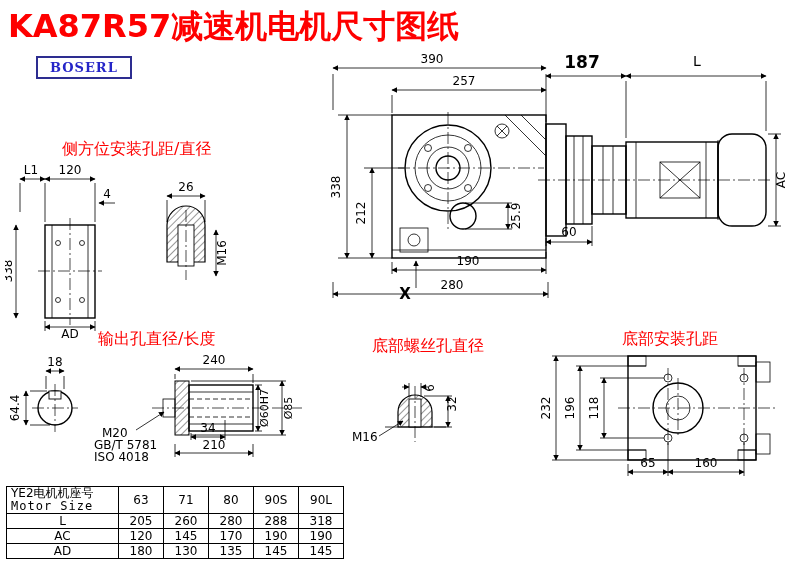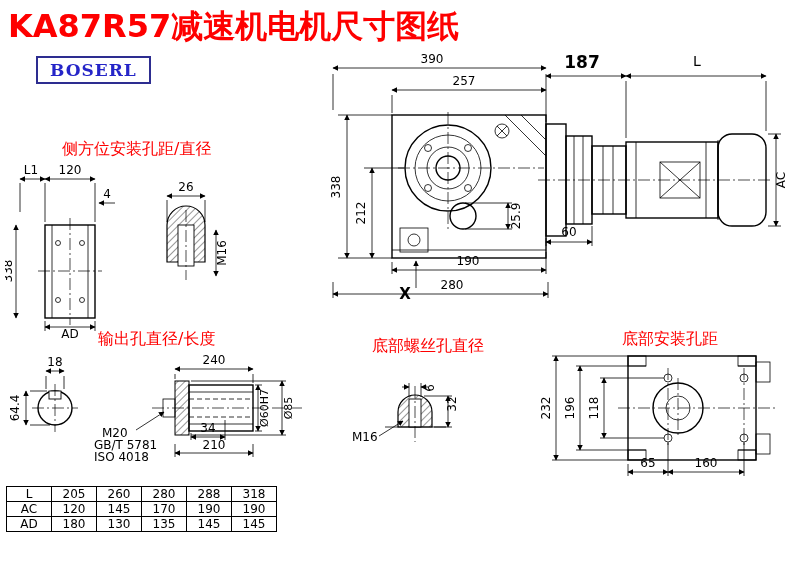--- a/index.html
+++ b/index.html
@@ -1,20 +1,20 @@
 <!DOCTYPE html>
 <html><head>
 <meta charset="utf-8">
 <style>
   * { margin:0; padding:0; box-sizing:border-box; }
   html,body { width:800px; height:562px; background:#ffffff; }
   body { position:relative; overflow:hidden; font-family:"DejaVu Sans","Liberation Sans",sans-serif; color:#000; }
   .title { position:absolute; left:8px; top:5px; font-size:32px; font-weight:bold; color:#fe0000; white-space:nowrap; }
   .logo { position:absolute; left:36px; top:56px; border:2px solid #2d2d90; color:#2525c8; background:#fff;
-          font-family:"DejaVu Serif","Liberation Serif",serif; font-weight:bold; font-size:17px;
+          font-family:"DejaVu Serif","Liberation Serif",serif; font-weight:bold; font-size:13px;
           padding:2px 12px; letter-spacing:1px; }
   .seclabel { position:absolute; color:#fe0000; font-weight:normal; font-size:16px; white-space:nowrap; }
   svg { position:absolute; }
   svg text { font-size:12px; fill:#000; text-anchor:middle; font-family:"DejaVu Sans","Liberation Sans",sans-serif; }
   svg text.big { font-size:17px; font-weight:bold; }
   svg text.bld { font-size:15px; font-weight:bold; }
   svg text.sm  { font-size:11px; }
   svg text.ta-s { text-anchor:start; }
   .outline { fill:none; stroke:#000; stroke-width:1.4; }
   .thin    { fill:none; stroke:#000; stroke-width:0.8; }
@@ -315,20 +315,31 @@
     <line class="dim" x1="628" y1="472" x2="668" y2="472" marker-start="url(#ar5)" marker-end="url(#ar5)"></line>
     <line class="dim" x1="668" y1="472" x2="744" y2="472" marker-start="url(#ar5)" marker-end="url(#ar5)"></line>
     <text x="648" y="467">65</text>
     <text x="706" y="467">160</text>
   </g>
 </svg>
 
 <table class="spec">
   <tbody>
     <tr>
+      <th class="c0">
+        <div>YE2电机机座号</div>
+        <div class="mono">Motor Size</div>
+      </th>
+      <th>63</th>
+      <th>71</th>
+      <th>80</th>
+      <th>90S</th>
+      <th>90L</th>
+    </tr>
+    <tr>
       <td>L</td>
       <td>205</td>
       <td>260</td>
       <td>280</td>
       <td>288</td>
       <td>318</td>
     </tr>
     <tr>
       <td>AC</td>
       <td>120</td>

